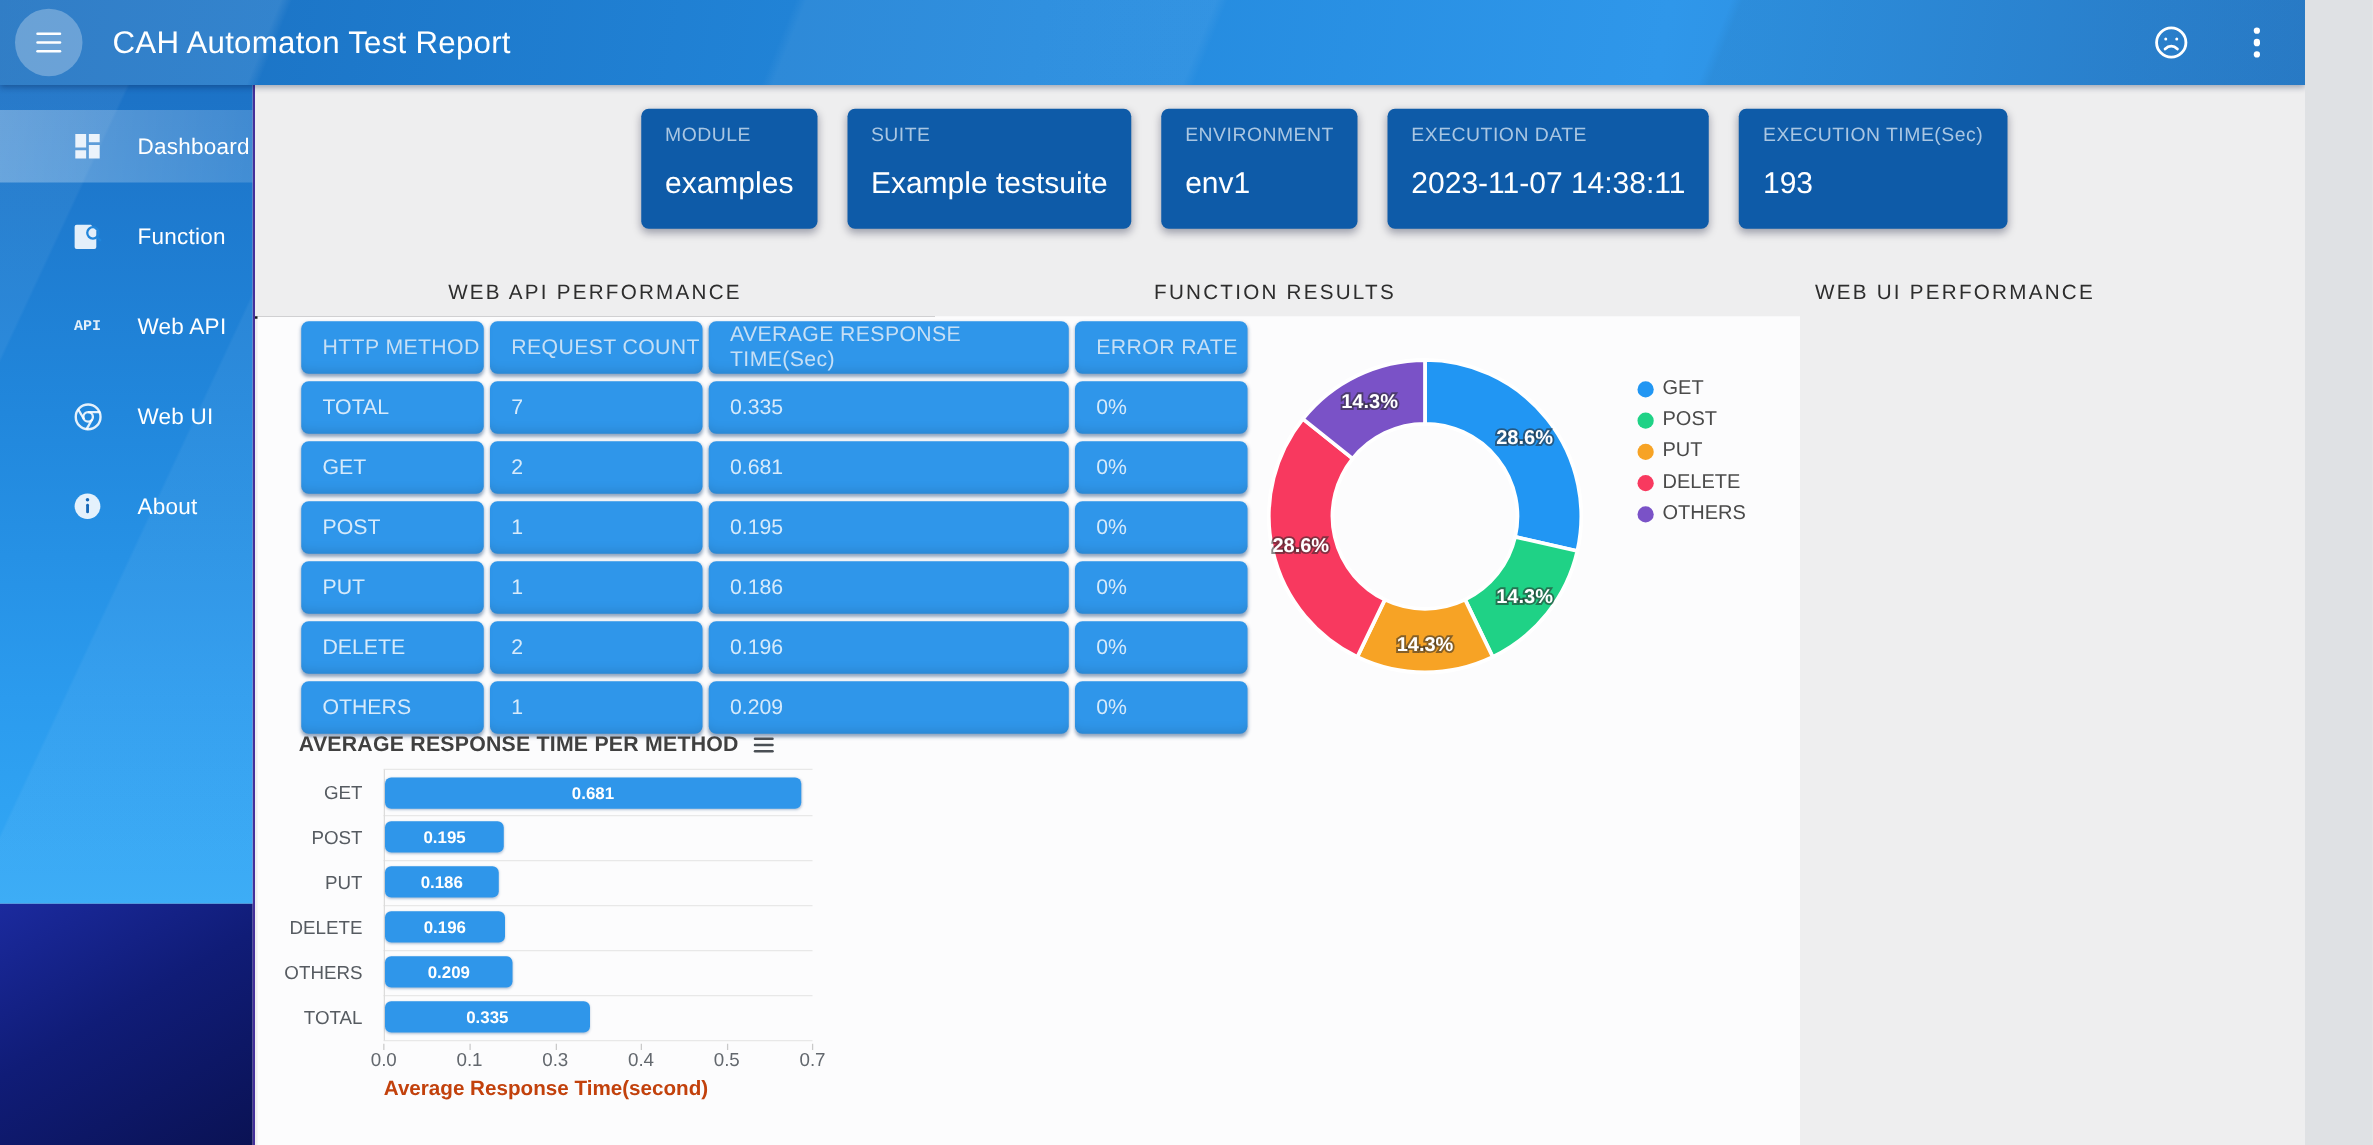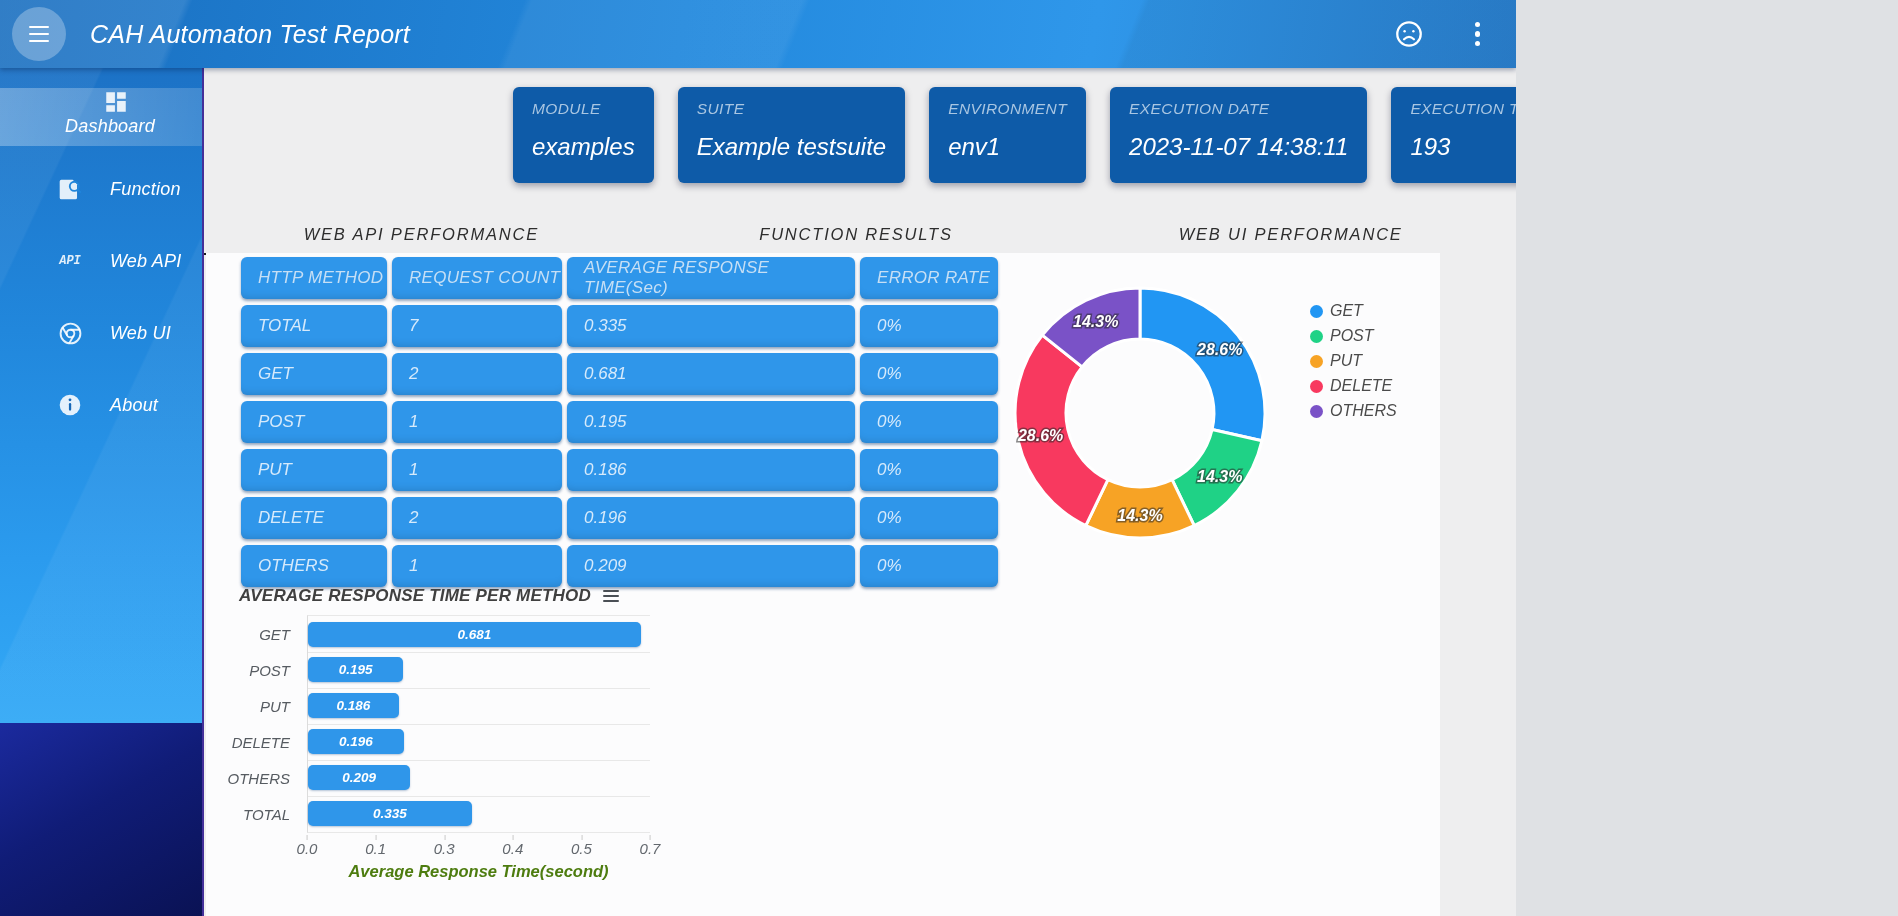--- a/index.html
+++ b/index.html
@@ -1,17 +1,17 @@
 <!DOCTYPE html>
 <html><head>
 <meta charset="utf-8">
 <style>
   html,body{margin:0;padding:0;background:#dfe1e4;}
-  #app{position:relative;width:1516px;height:916px;overflow:hidden;
-       font-family:"Liberation Sans",sans-serif;background:#eeeeef;font-style:italic;}
+  #app{position:relative;width:1844px;height:916px;overflow:hidden;
+       font-family:"Liberation Sans",sans-serif;background:#eeeeef;}
 
   
   .appbar{position:absolute;left:0;top:0;right:0;height:68px;display:flex;align-items:center;
     padding:0 30px 0 12px;box-sizing:border-box;z-index:10;
     background:
       linear-gradient(112deg, rgba(255,255,255,.10) 12%, transparent 12.5%, transparent 34%, rgba(255,255,255,.06) 34.5%, rgba(255,255,255,.06) 52%, transparent 52.5%, transparent 74%, rgba(0,0,0,.05) 74.5%),
       linear-gradient(100deg,#1a6fc0,#2389dd 45%,#2f97ea 72%,#2a80cf);
     box-shadow:0 2px 5px rgba(0,20,60,.35);}
   .menu-btn{width:54px;height:54px;border-radius:50%;background:rgba(255,255,255,.28);
     display:flex;flex-direction:column;align-items:center;justify-content:center;gap:4.5px;
@@ -25,21 +25,21 @@
 
   
   .sidebar{position:absolute;left:0;top:68px;bottom:0;width:204px;box-sizing:border-box;
     border-right:2px solid #44309a;display:flex;flex-direction:column;}
   .side-upper{height:655px;flex-shrink:0;padding-top:20px;box-sizing:border-box;
     background:
       linear-gradient(115deg, rgba(255,255,255,.05) 20%, transparent 20.5%, transparent 55%, rgba(255,255,255,.05) 55.5%),
       linear-gradient(180deg,#1c72c6 0%,#2187dc 40%,#2b9bee 75%,#33a9f6 100%);}
   .side-lower{flex:1;background:linear-gradient(150deg,#1b2a9e 0%,#101c77 45%,#0a1254 100%);}
   .side-item{height:58px;margin-bottom:14px;display:flex;align-items:center;padding-left:18px;cursor:pointer;}
-  .side-item.active{background:linear-gradient(90deg,rgba(255,255,255,.30),rgba(255,255,255,.16));flex-direction:column;}
+  .side-item.active{background:linear-gradient(90deg,rgba(255,255,255,.30),rgba(255,255,255,.16));}
   .side-icon{width:28px;height:28px;display:flex;align-items:center;justify-content:center;
     color:rgba(255,255,255,.88);margin-right:26px;flex-shrink:0;margin-left:38px;}
   .api-txt{font-family:"Liberation Mono",monospace;font-weight:700;font-size:12px;color:rgba(255,255,255,.88);}
   .side-label{color:#fff;font-size:18px;letter-spacing:.2px;}
 
   
   .cards-row{position:absolute;left:513px;top:87px;display:flex;gap:24px;}
   .scard{background:#0E5BA8;border-radius:6px;height:96px;box-sizing:border-box;
     padding:13px 19px 0 19px;box-shadow:0 3px 7px rgba(0,10,40,.35);min-width:120px;}
   .scard .lbl{font-size:15.5px;color:#A9C6E2;letter-spacing:.4px;margin-bottom:15px;white-space:nowrap;}
@@ -82,21 +82,21 @@
   .bc-cat{width:80px;text-align:right;font-size:15px;color:#565b61;margin-right:17px;flex-shrink:0;}
   .bc-track{flex:1;height:100%;border-bottom:1px solid #e8e8e8;border-left:1px solid #dcdcdc;
     display:flex;align-items:center;position:relative;}
   .bc-row:first-child .bc-track{border-top:1px solid #e8e8e8;}
   .bc-bar{height:25px;background:#2F96EA;border-radius:5px;display:flex;align-items:center;
     justify-content:center;color:#fff;font-size:13.5px;font-weight:700;min-width:40px;
     box-shadow:0 1px 2px rgba(20,70,130,.3);}
   .bc-ticks{position:relative;margin-left:97px;height:24px;}
   .bc-tick{position:absolute;top:3px;transform:translateX(-50%);font-size:15px;color:#63686e;padding-top:5px;}
   .bc-tick::before{content:"";position:absolute;top:0;left:50%;width:1px;height:5px;background:#c9c9c9;}
-  .bc-xlabel{margin-left:97px;text-align:center;font-size:16.5px;font-weight:700;color:#4d7c0f;margin-top:6px;}
+  .bc-xlabel{margin-left:97px;font-size:16.5px;font-weight:700;color:#c2410c;margin-top:6px;}
 </style>
 </head>
 <body>
 
 <div id="app">
 
   <header class="appbar">
     <button class="menu-btn">
       <i></i>
         <i></i>

